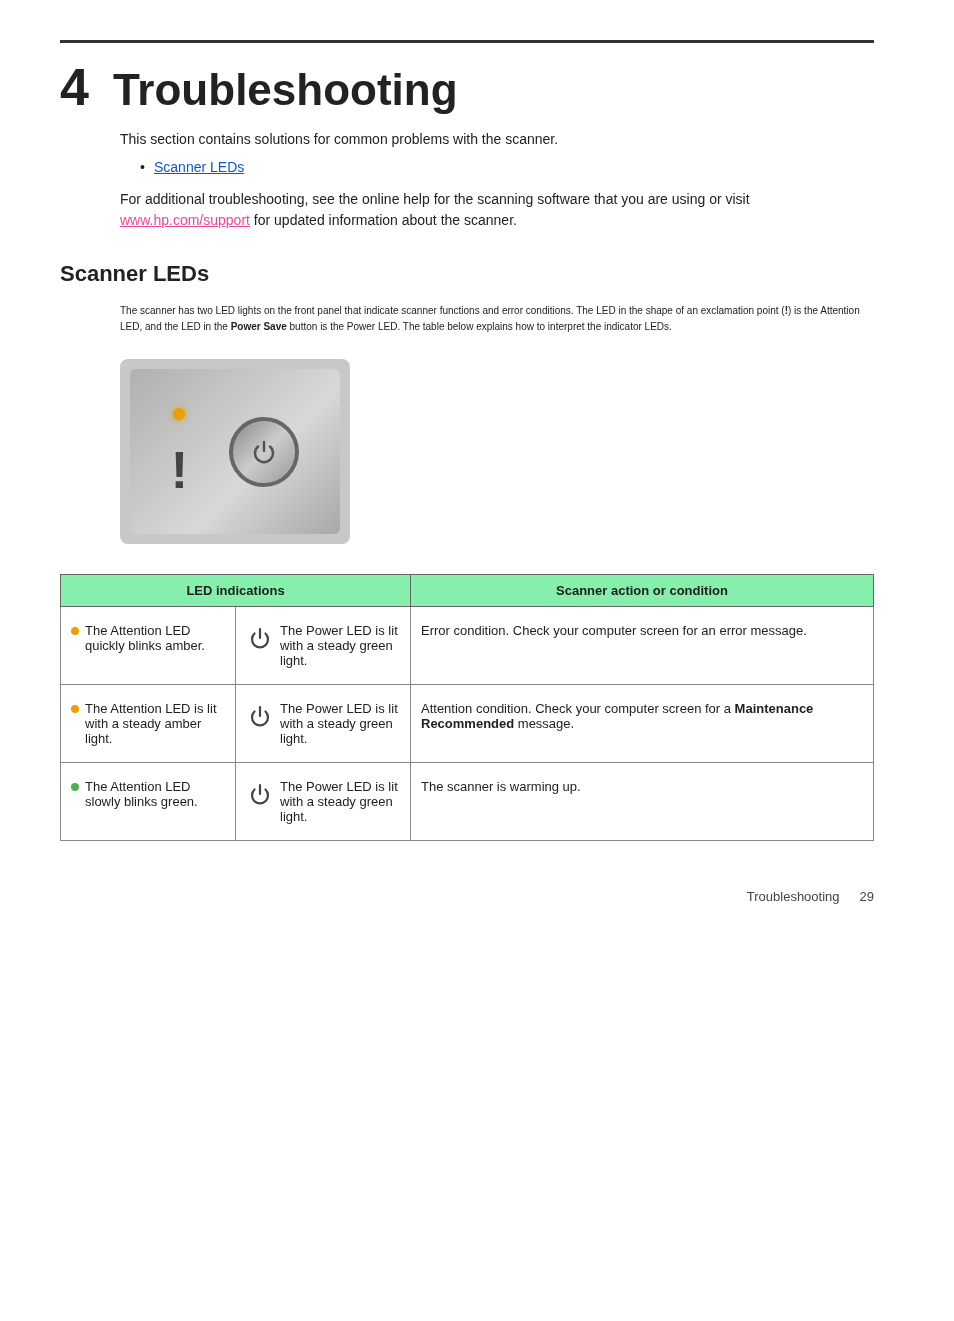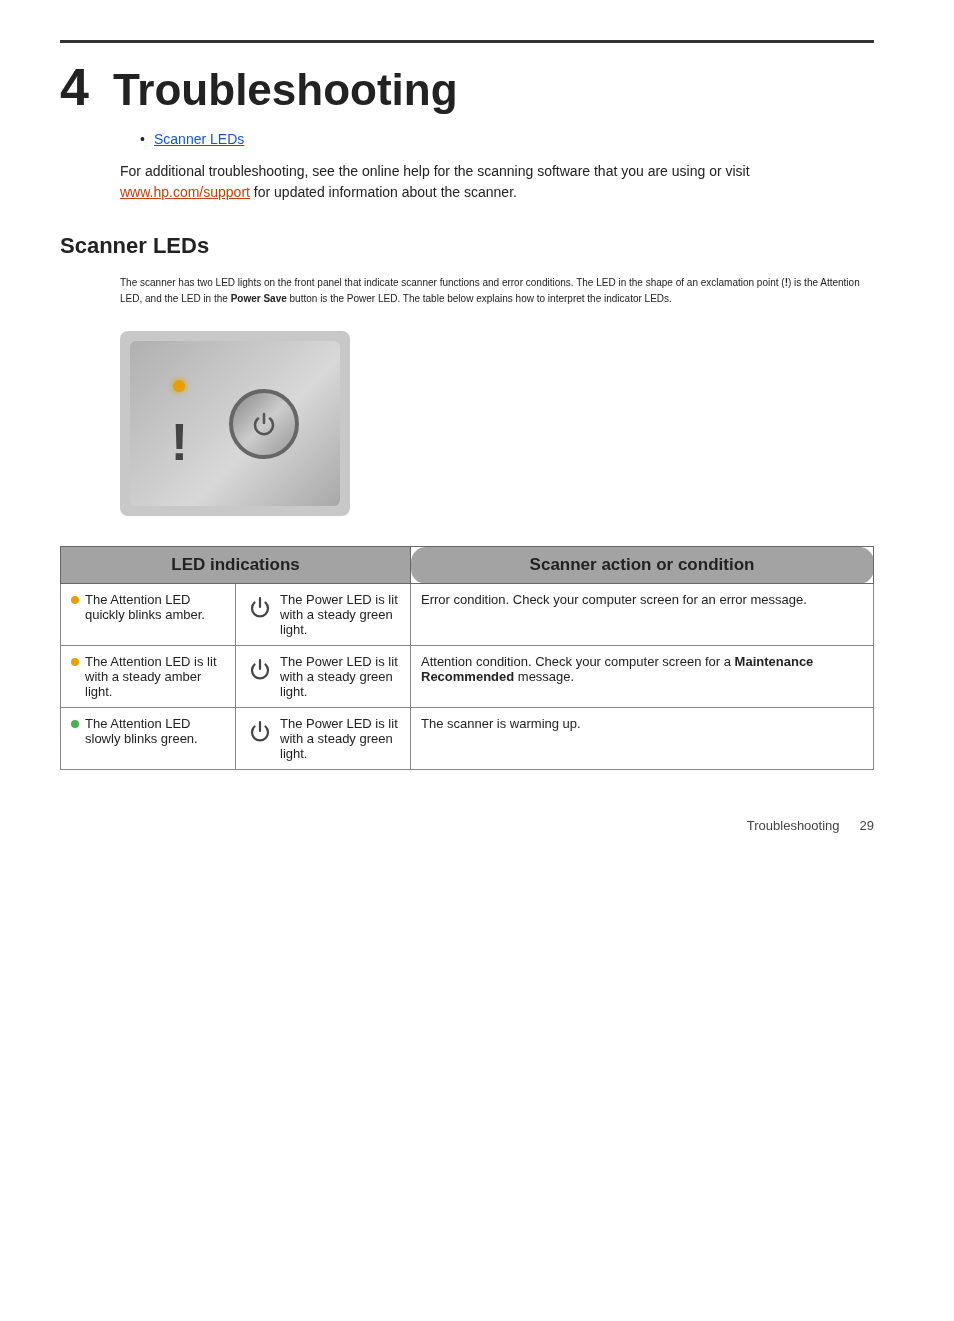--- a/index.html
+++ b/index.html
@@ -61,21 +61,21 @@
       color: #1155cc;
       text-decoration: underline;
     }
     .additional-text {
       margin-left: 60px;
       font-size: 14px;
       margin-bottom: 30px;
       line-height: 1.5;
     }
     .additional-text a {
-      color: #c2410c;
+      color: #ec4899;
       text-decoration: underline;
     }
     .section-title {
       font-size: 22px;
       font-weight: bold;
       margin-bottom: 16px;
       padding-bottom: 0;
     }
     .section-desc {
       margin-left: 60px;
@@ -131,40 +131,39 @@
     }
 
     
     .led-table {
       width: 100%;
       border-collapse: collapse;
       font-size: 13px;
       margin-bottom: 40px;
     }
     .led-table th {
-      background: #a3a3a3;
+      background: #86efac;
       border: 1px solid #666;
       padding: 8px 10px;
       font-weight: bold;
-      font-size: 17px;
+      font-size: 13px;
     }
     .led-table td {
       border: 1px solid #888;
-      padding: 8px 10px;
+      padding: 16px 10px;
       vertical-align: top;
     }
     .col-attention {
       width: 175px;
     }
     .col-power {
       width: 175px;
     }
     .col-condition {
       width: auto;
-      border-radius: 15px;
     }
     .led-cell-content {
       display: flex;
       align-items: flex-start;
       gap: 6px;
     }
     .attention-dot {
       width: 8px;
       height: 8px;
       border-radius: 50%;
@@ -198,20 +197,21 @@
 <body>
 
 <div class="page-wrapper">
   <div class="top-rule"></div>
 
   <div class="chapter-header">
     <span class="chapter-number">4</span>
     <span class="chapter-title">Troubleshooting</span>
   </div>
 
+  <p class="intro-text">This section contains solutions for common problems with the scanner.</p>
 
   <ul class="bullet-list">
     <li><a>Scanner LEDs</a></li>
   </ul>
 
   <p class="additional-text">
     <span>For additional troubleshooting, see the online help for the scanning software that you are using or visit </span><a>www.hp.com/support</a><span> for updated information about the scanner.</span>
   </p>
 
   <h2 class="section-title">Scanner LEDs</h2>

